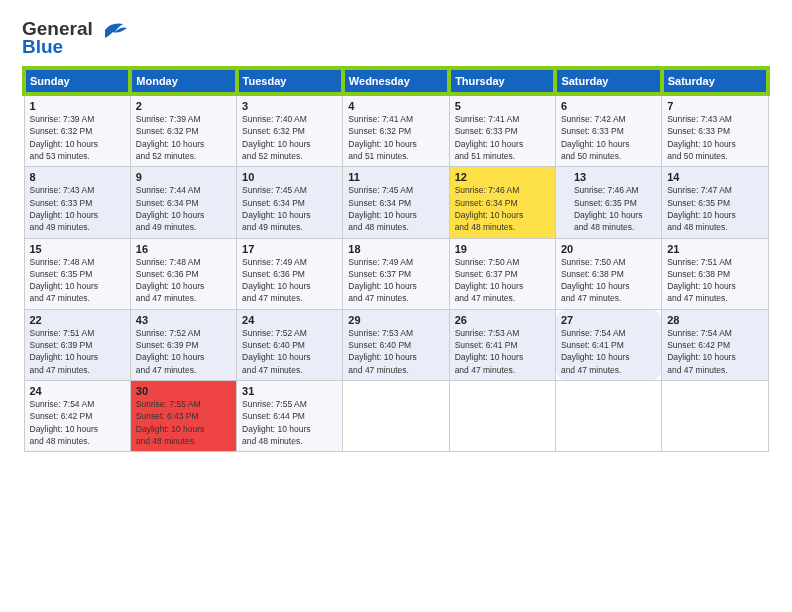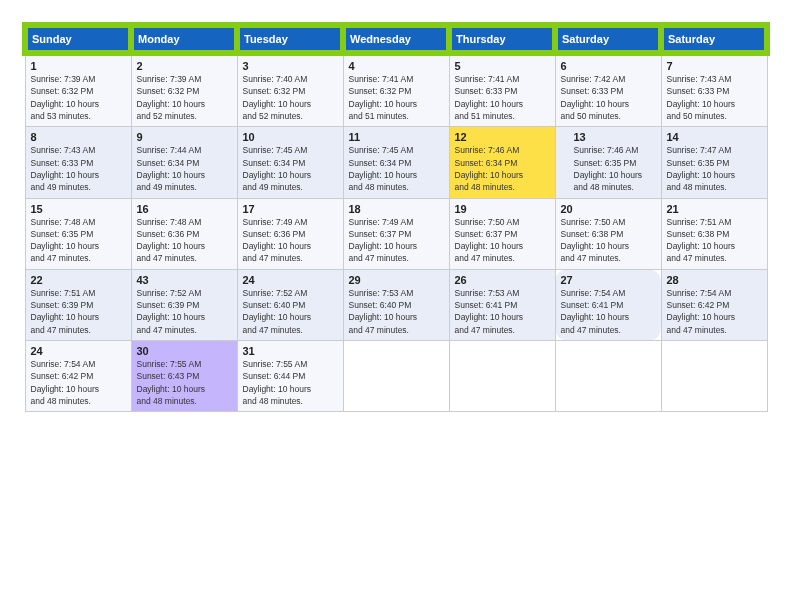--- a/index.html
+++ b/index.html
@@ -51,21 +51,21 @@
       font-size: 9.5px;
       margin-top: 4px;
     }
     .calendar thead th {
       background: #1565C0;
       color: #fff;
       padding: 5px 4px;
       font-size: 11px;
       font-weight: bold;
       text-align: left;
-      border: 6px solid #84cc16;
+      border: 4px solid #84cc16;
     }
     .calendar tbody td {
       vertical-align: top;
       padding: 4px 5px;
       border: 1px solid #ccc;
       width: 14.28%;
       min-height: 70px;
       background: #fff;
     }
     .calendar tbody tr:nth-child(odd) td {
@@ -87,20 +87,35 @@
       line-height: 1.45;
     }
     .empty-cell {
       background: #fff !important;
     }
   </style>
 </head>
 <body>
 
 <div class="page">
+  <div class="header">
+    <div class="logo">
+      <div class="logo-row">
+        <span style="font-size:19px;font-weight:bold;color:#333;">General</span>
+        <svg width="32" height="20" viewBox="0 0 32 20" style="margin-left:2px;margin-top:2px;">
+          <path d="M10,10 Q16,2 28,4 Q22,8 20,12 Q26,6 32,8 Q24,14 18,12 Q14,16 10,18 Z" fill="#1565C0"></path>
+        </svg>
+      </div>
+      <span style="font-size:19px;font-weight:bold;color:#1565C0;margin-top:-4px;">Blue</span>
+    </div>
+    <div class="title-area">
+      <div class="month-title"></div>
+      <div class="subtitle"></div>
+    </div>
+  </div>
 
   <table class="calendar">
     <thead>
       <tr>
       <th>Sunday</th>
           <th>Monday</th>
           <th>Tuesday</th>
           <th>Wednesday</th>
           <th>Thursday</th>
           <th>Saturday</th>
@@ -226,21 +241,21 @@
           <td style="background: rgb(232, 237, 247);">
             <span class="day-num">28</span>
             <div class="day-info">Sunrise: 7:54 AM<br>Sunset: 6:42 PM<br>Daylight: 10 hours<br>and 47 minutes.</div>
           </td>
         </tr>
         <tr>
           <td style="background: rgb(245, 247, 252);">
             <span class="day-num">24</span>
             <div class="day-info">Sunrise: 7:54 AM<br>Sunset: 6:42 PM<br>Daylight: 10 hours<br>and 48 minutes.</div>
           </td>
-          <td style="background: #c4b5fd;">
+          <td style="background: #ef4444;">
             <span class="day-num">30</span>
             <div class="day-info">Sunrise: 7:55 AM<br>Sunset: 6:43 PM<br>Daylight: 10 hours<br>and 48 minutes.</div>
           </td>
           <td style="background: rgb(245, 247, 252);">
             <span class="day-num">31</span>
             <div class="day-info">Sunrise: 7:55 AM<br>Sunset: 6:44 PM<br>Daylight: 10 hours<br>and 48 minutes.</div>
           </td>
           <td class="empty-cell" style="background: rgb(255, 255, 255);"></td>
           <td class="empty-cell" style="background: rgb(255, 255, 255);"></td>
           <td class="empty-cell" style="background: rgb(255, 255, 255);"></td>

